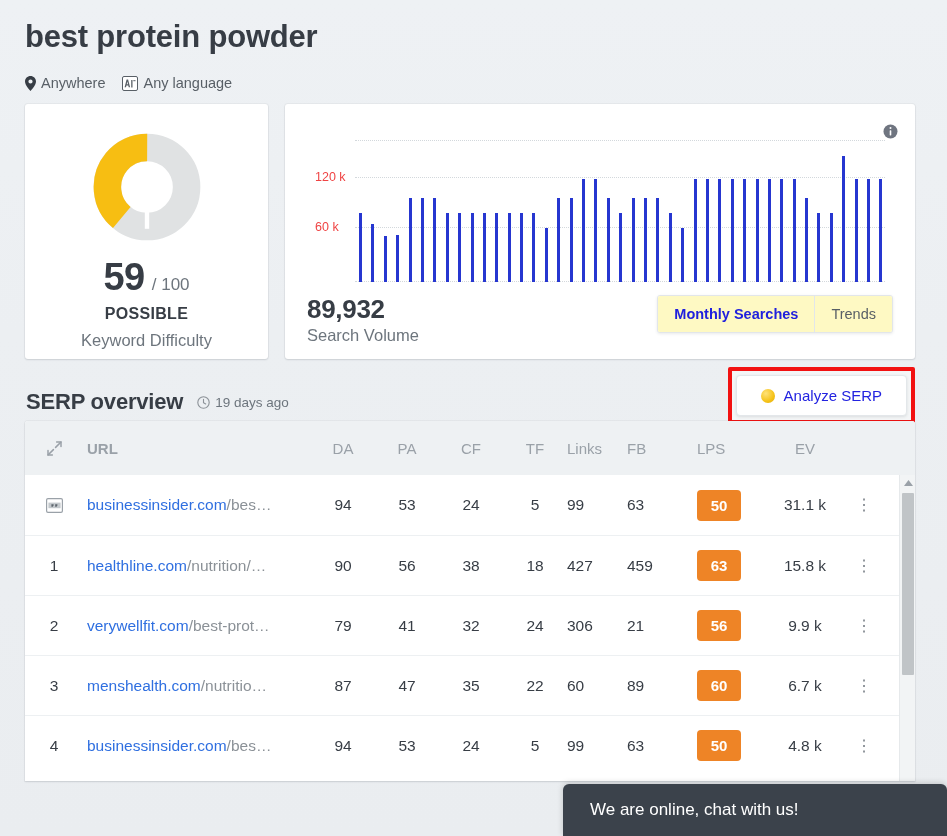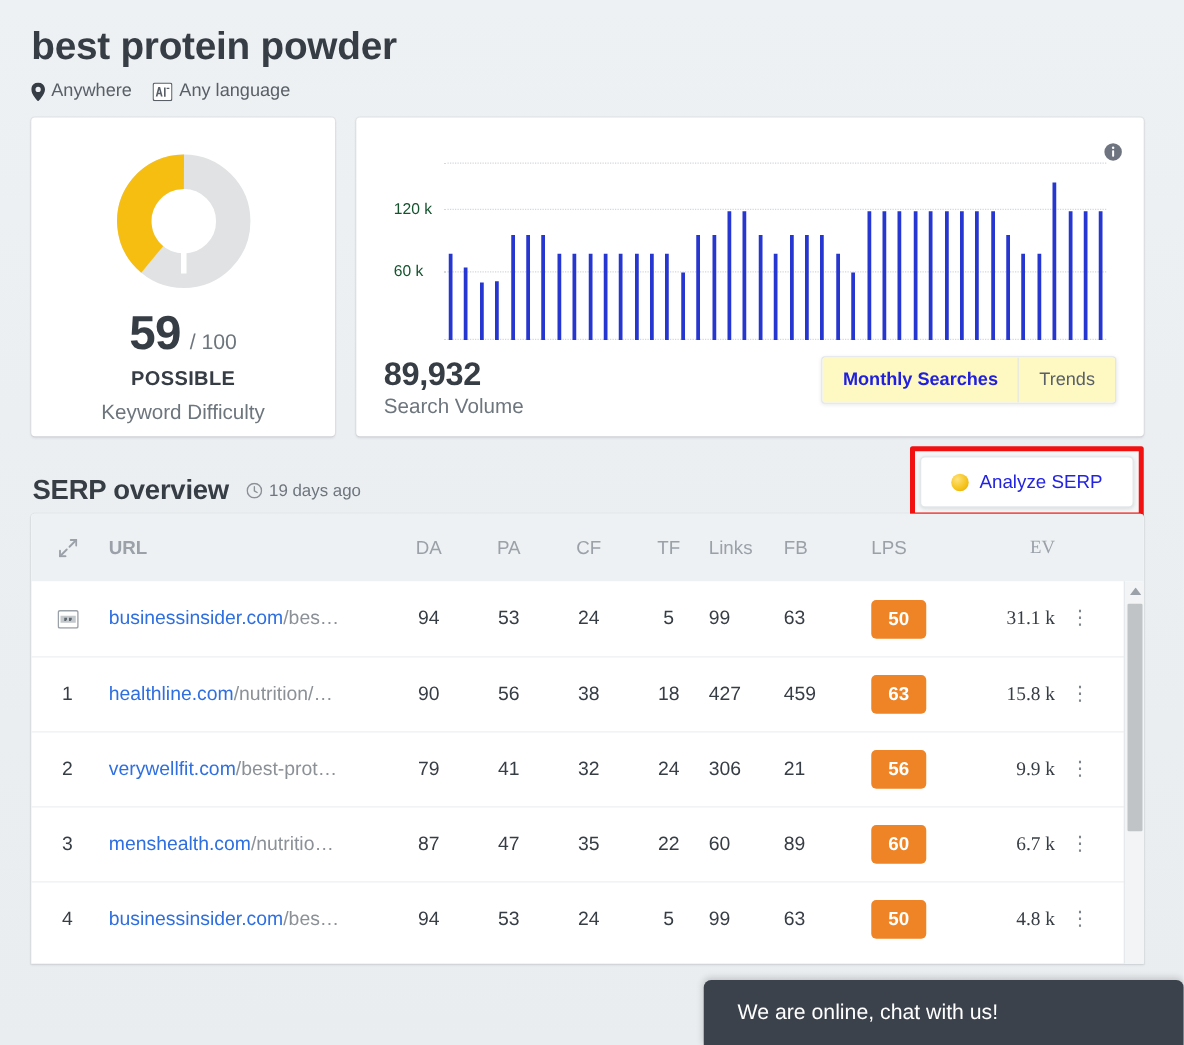--- a/index.html
+++ b/index.html
@@ -27,21 +27,21 @@
     font-weight: bold;
     color: #373d45;
     letter-spacing: -0.2px;
     line-height: 1.2;
     margin: 0;
   }
   .meta-row {
     display: flex;
     align-items: center;
     gap: 17px;
-    margin-top: 10px;
+    margin-top: 20px;
   }
   .meta-item {
     display: flex;
     align-items: center;
     gap: 5px;
     font-size: 14.5px;
     color: #585f66;
   }
   .pin-ico { width: 11px; height: 15px; display:block; }
   .lang-ico { width: 16px; height: 15px; display:block; }
@@ -109,21 +109,21 @@
   .gridline {
     position: absolute;
     left: 48px; right: 8px;
     border-top: 1px dotted #d3d8dc;
     height: 0;
   }
   .ytick {
     position: absolute;
     left: 8px;
     font-size: 12.5px;
-    color: #14532d;
+    color: #ef4444;
     transform: translateY(-50%);
   }
   .bars {
     position: absolute;
     left: 52px; right: 10px; bottom: 0;
     height: 150px;
     display: flex;
     align-items: flex-end;
     justify-content: space-between;
   }
@@ -240,21 +240,21 @@
     font-size: 15.5px;
     color: #373d45;
   }
   .tbody .tr:first-child { border-top: none; }
   .c-rank  { width: 58px; text-align: center; flex: none; display:flex; align-items:center; justify-content:center; }
   .c-url   { width: 228px; flex: none; padding-left: 4px; white-space: nowrap; overflow: hidden; }
   .c-num   { width: 64px; flex: none; text-align: center; }
   .c-links { width: 60px; flex: none; text-align: left; }
   .c-fb    { width: 70px; flex: none; text-align: left; }
   .c-lps   { width: 69px; flex: none; }
-  .c-ev    { width: 78px; flex: none; text-align: right; font-family: Liberation Serif, serif; }
+  .c-ev    { width: 78px; flex: none; text-align: center; }
   .c-kebab { width: 40px; flex: none; text-align: center; }
   .thead .c-url { padding-left: 4px; font-weight: bold; }
   .expand-ico { width: 15px; height: 15px; display:block; }
   .snippet-ico { width: 17px; height: 15px; display:block; }
   .url-domain { color: #2f6fe0; }
   .url-path { color: #8b9197; }
   .lps-badge {
     display: inline-block;
     min-width: 44px;
     padding: 7px 0;

